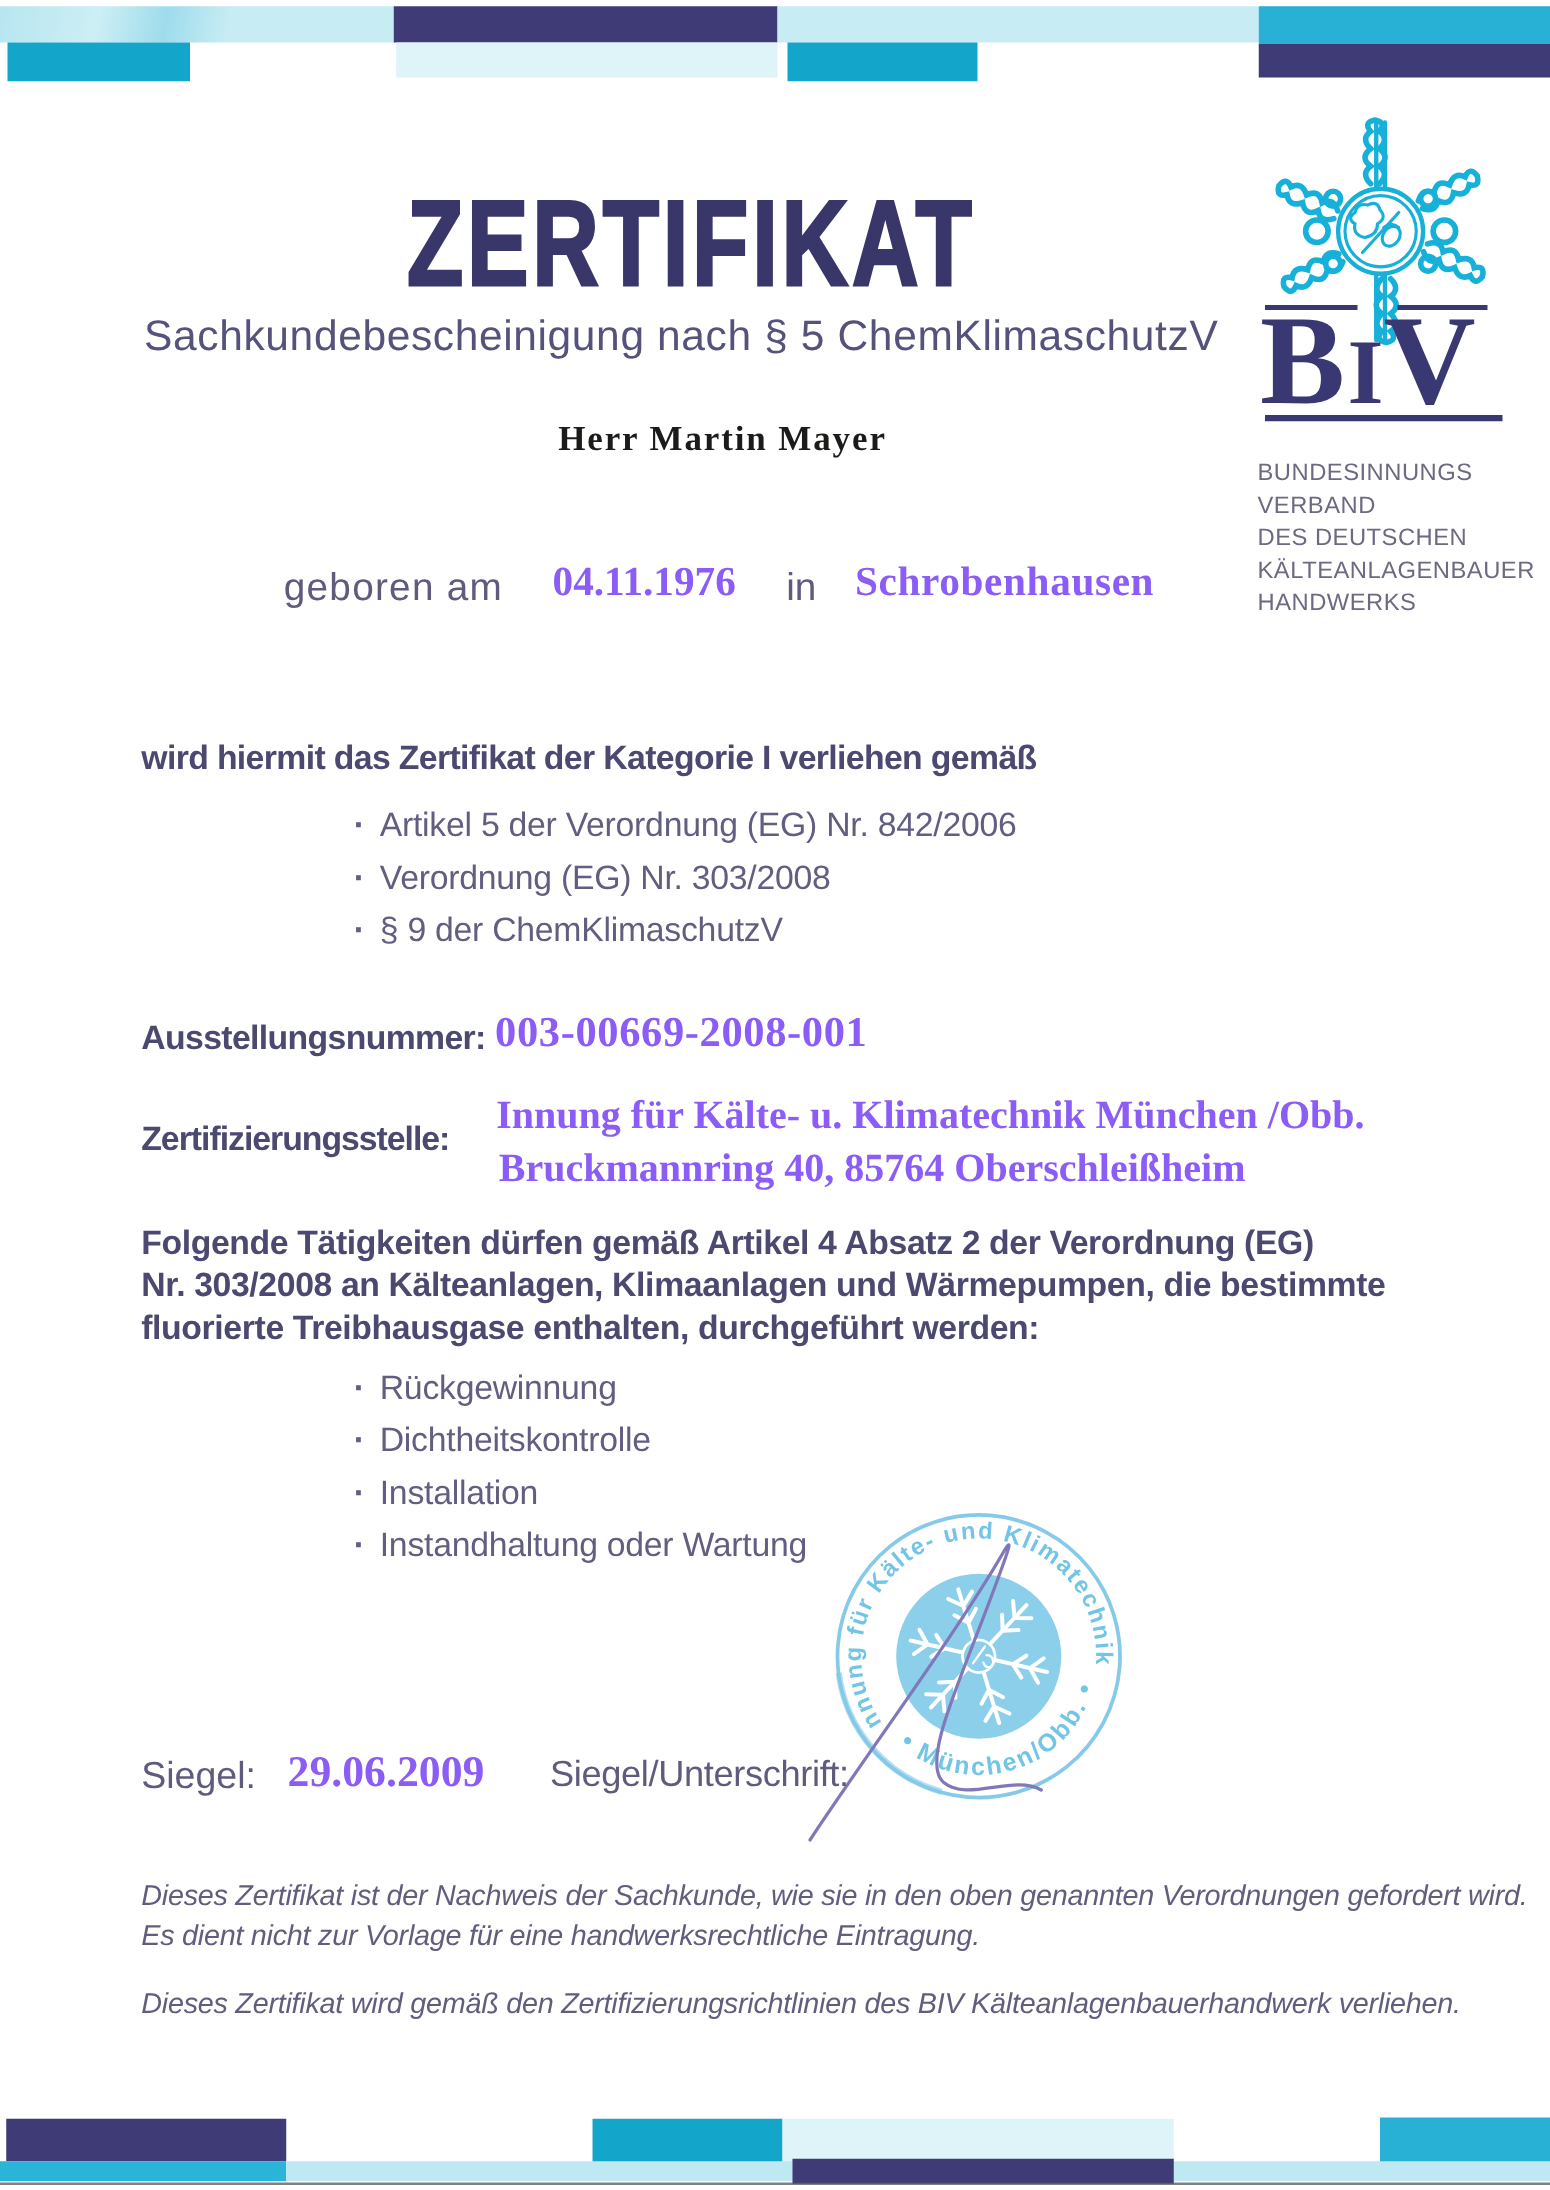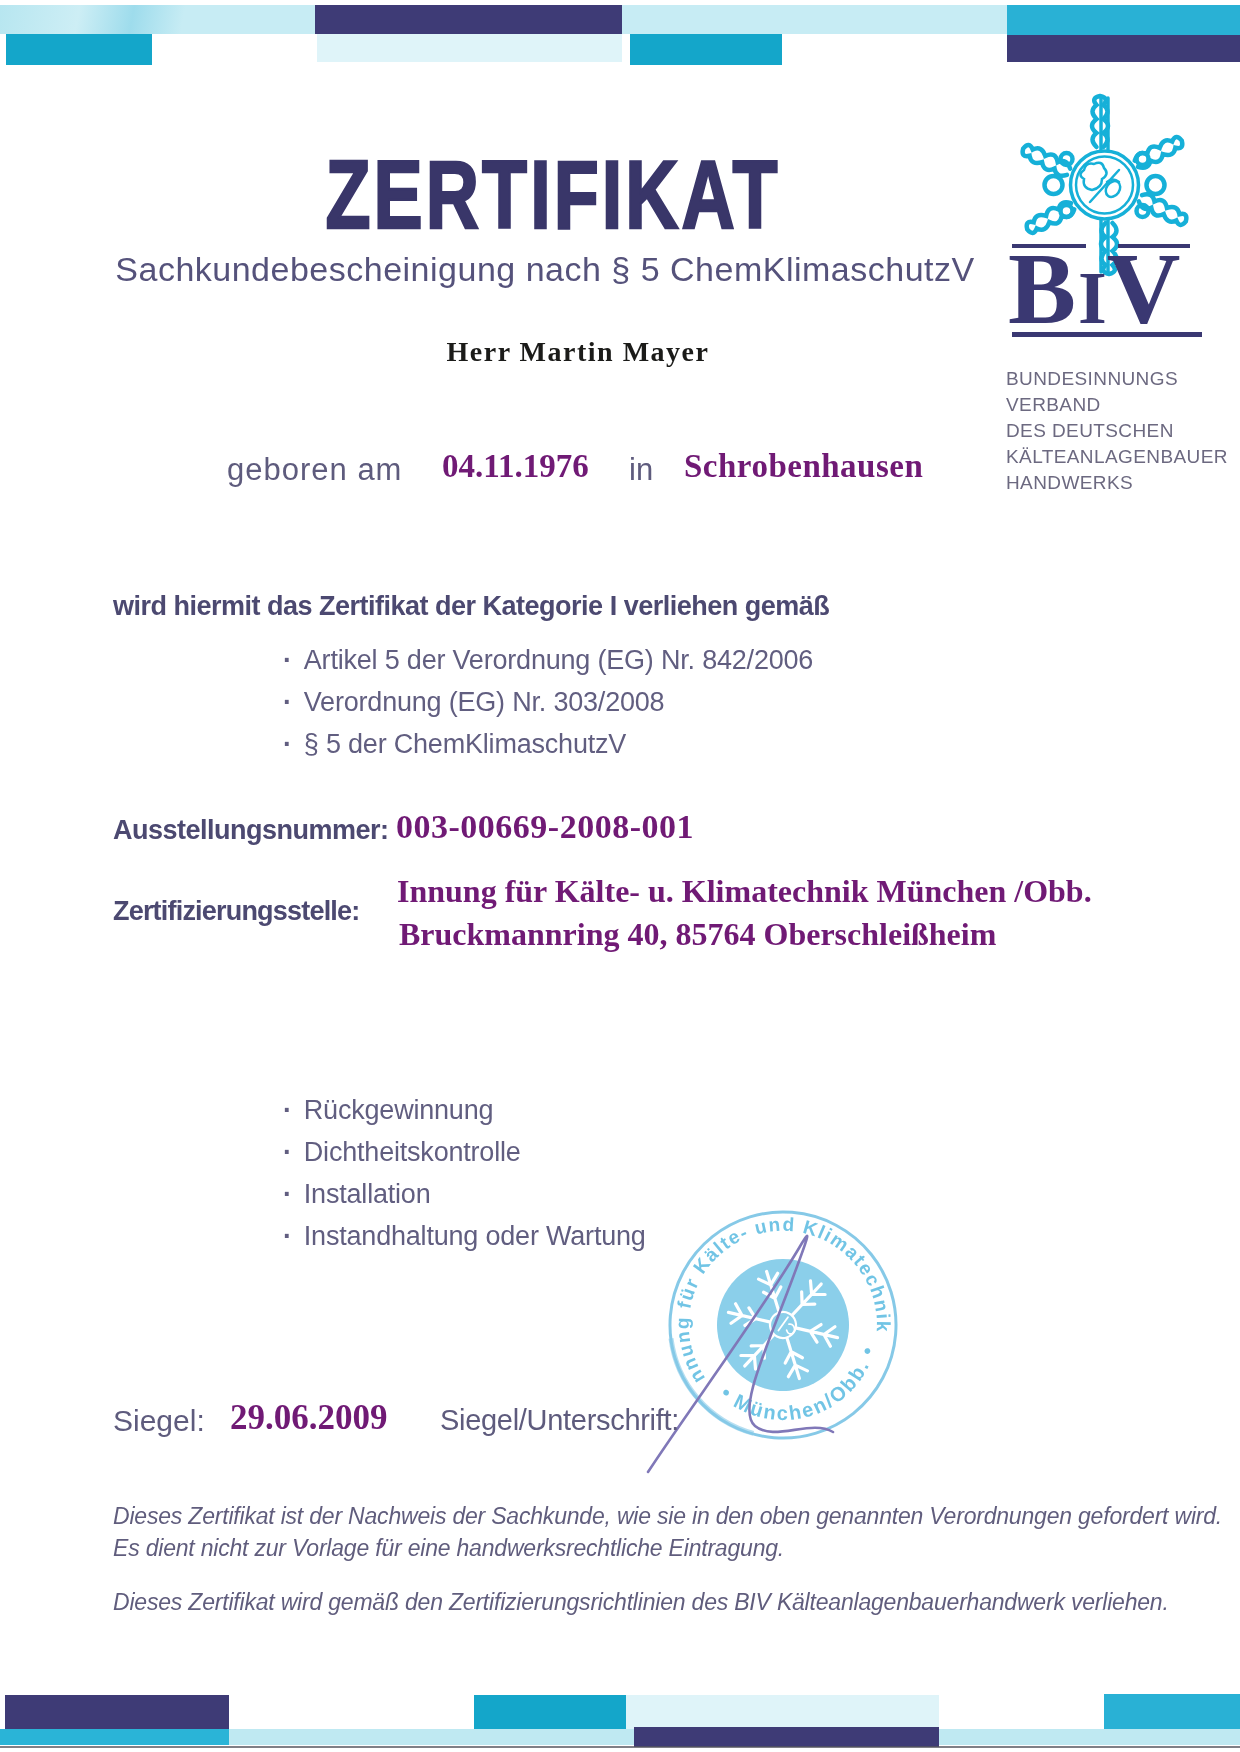--- a/index.html
+++ b/index.html
@@ -20,21 +20,21 @@
   .cert-subtitle{
     position:absolute;left:545px;top:252px;transform:translateX(-50%);white-space:nowrap;
     font-size:34px;font-weight:400;letter-spacing:.5px;color:#55527b;line-height:1;
   }
   .holder-name{
     position:absolute;left:578px;top:338px;transform:translateX(-50%);white-space:nowrap;
     font-family:"Liberation Serif",serif;font-weight:700;font-size:28px;
     letter-spacing:1.5px;color:#1b1b19;line-height:1;
   }
   .sansTxt{font-family:"Liberation Sans",sans-serif;color:#5e5b7d;}
-  .serifVal{font-family:"Liberation Serif",serif;font-weight:700;color:#701a75;}
+  .serifVal{font-family:"Liberation Serif",serif;font-weight:700;color:#8b5cf6;}
   .label-bold{
     position:absolute;font-weight:700;font-size:27px;letter-spacing:-.5px;
     color:#4c4971;white-space:nowrap;line-height:1;
   }
   .bullet-list{position:absolute;list-style:none;margin:11px;padding:0;}
   .bullet-list li{
     font-size:27px;color:#615e80;line-height:42px;white-space:nowrap;letter-spacing:-.2px;
   }
   .bullet-list li::before{content:"·";font-weight:700;margin-right:12px;color:#615e80;}
   .para-line{white-space:nowrap;font-weight:700;font-size:27px;letter-spacing:-.3px;
@@ -130,30 +130,35 @@
 
   <div class="abs sansTxt" style="left:227px;top:452px;font-size:31px;letter-spacing:1px;">geboren am</div>
   <div class="abs serifVal" style="left:442px;top:448px;font-size:33px;">04.11.1976</div>
   <div class="abs sansTxt" style="left:629px;top:452px;font-size:31px;">in</div>
   <div class="abs serifVal" style="left:684px;top:448px;font-size:33px;letter-spacing:.5px;">Schrobenhausen</div>
 
   <div class="label-bold" style="left:113px;top:593px;">wird hiermit das Zertifikat der Kategorie I verliehen gemäß</div>
   <ul class="bullet-list" style="left:272px;top:628px;">
     <li>Artikel 5 der Verordnung (EG) Nr. 842/2006</li>
     <li>Verordnung (EG) Nr. 303/2008</li>
-    <li>§ 5 der ChemKlimaschutzV</li>
+    <li>§ 9 der ChemKlimaschutzV</li>
   </ul>
 
   <div class="label-bold" style="left:113px;top:817px;">Ausstellungsnummer:</div>
   <div class="abs serifVal" style="left:396px;top:808px;font-size:34px;letter-spacing:.5px;">003-00669-2008-001</div>
 
   <div class="label-bold" style="left:113px;top:898px;letter-spacing:-.8px;">Zertifizierungsstelle:</div>
   <div class="abs serifVal" style="left:397px;top:873px;font-size:32px;white-space:nowrap;">Innung für Kälte- u. Klimatechnik München /Obb.</div>
   <div class="abs serifVal" style="left:399px;top:916px;font-size:32px;white-space:nowrap;">Bruckmannring 40, 85764 Oberschleißheim</div>
 
+  <div class="abs" style="left:113px;top:977px;">
+    <div class="para-line">Folgende Tätigkeiten dürfen gemäß Artikel 4 Absatz 2 der Verordnung (EG)</div>
+    <div class="para-line">Nr. 303/2008 an Kälteanlagen, Klimaanlagen und Wärmepumpen, die bestimmte</div>
+    <div class="para-line">fluorierte Treibhausgase enthalten, durchgeführt werden:</div>
+  </div>
   <ul class="bullet-list" style="left:272px;top:1078px;">
     <li>Rückgewinnung</li>
     <li>Dichtheitskontrolle</li>
     <li>Installation</li>
     <li>Instandhaltung oder Wartung</li>
   </ul>
 
   <svg class="abs" style="left:645px;top:1185px;" width="290" height="305" viewBox="0 0 290 305">
     <g transform="translate(138,140) rotate(-17)" opacity="0.92">
       <defs>

